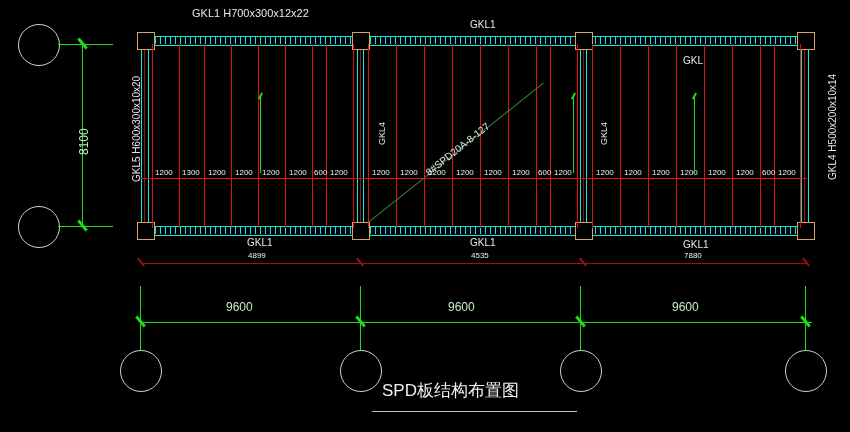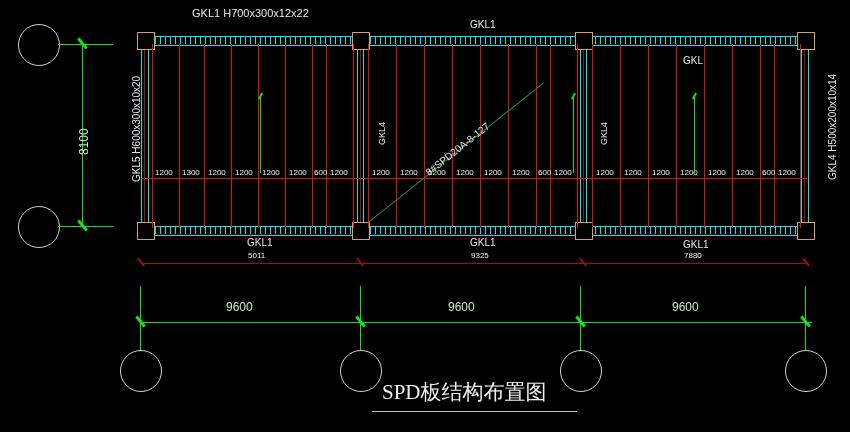--- a/index.html
+++ b/index.html
@@ -16,21 +16,21 @@
   .dkred{border-color:#8b1414;}
 
   
   .txt{position:absolute;color:#e8e8e8;white-space:nowrap;line-height:1;
        font-family:"Liberation Sans",sans-serif;}
   .t8{font-size:8px;}
   .t9{font-size:9px;}
   .t10{font-size:10px;}
   .t11{font-size:11px;}
   .t12{font-size:12px;}
-  .t20{font-size:21px;font-family:Liberation Serif, serif;}
+  .t20{font-size:17px;}
   .rot90{transform-origin:0 0;transform:rotate(-90deg);}
 
   .dimtxt{color:#efefef;letter-spacing:0px;}
   .greentxt{color:#bdf2bd;}
 
   
   .bubble{position:absolute;border:1px solid #cfcfcf;border-radius:50%;background:transparent;}
 
   
   .node{position:absolute;border:1px solid #d9a066;background:#000;}
@@ -168,24 +168,24 @@
   <div class="vline green" style="left:573px;top:95px;height:78px;"></div>
   <div class="tick" style="left:570px;top:95px;width:7px;height:2px;transform:rotate(-62deg);"></div>
 
   <div class="vline green" style="left:694px;top:95px;height:78px;"></div>
   <div class="tick" style="left:691px;top:95px;width:7px;height:2px;transform:rotate(-62deg);"></div>
 
   <div class="diag" style="left:368px;top:222px;width:224px;transform:rotate(-38.5deg);"></div>
   <div class="txt t10" style="left:424px;top:170px;transform-origin:0 0;transform:rotate(-38.5deg);">8#SPD20A-8-127</div>
 
   <div class="txt t10" style="left:247px;top:238px;">GKL1</div>
-  <div class="txt t8 dimtxt" style="left:248px;top:252px;">5011</div>
+  <div class="txt t8 dimtxt" style="left:248px;top:252px;">4899</div>
 
   <div class="txt t10" style="left:470px;top:238px;">GKL1</div>
-  <div class="txt t8 dimtxt" style="left:471px;top:252px;">9325</div>
+  <div class="txt t8 dimtxt" style="left:471px;top:252px;">4535</div>
 
   <div class="txt t10" style="left:683px;top:240px;">GKL1</div>
   <div class="txt t8 dimtxt" style="left:684px;top:252px;">7880</div>
 
   <div class="hline red" style="left:141px;top:263px;width:666px;opacity:0.75;"></div>
   <div class="tick" style="left:136px;top:261px;width:10px;height:2px;background:#a01010;transform:rotate(50deg);"></div>
   <div class="tick" style="left:355px;top:261px;width:10px;height:2px;background:#a01010;transform:rotate(50deg);"></div>
   <div class="tick" style="left:578px;top:261px;width:10px;height:2px;background:#a01010;transform:rotate(50deg);"></div>
   <div class="tick" style="left:801px;top:261px;width:10px;height:2px;background:#a01010;transform:rotate(50deg);"></div>
 

